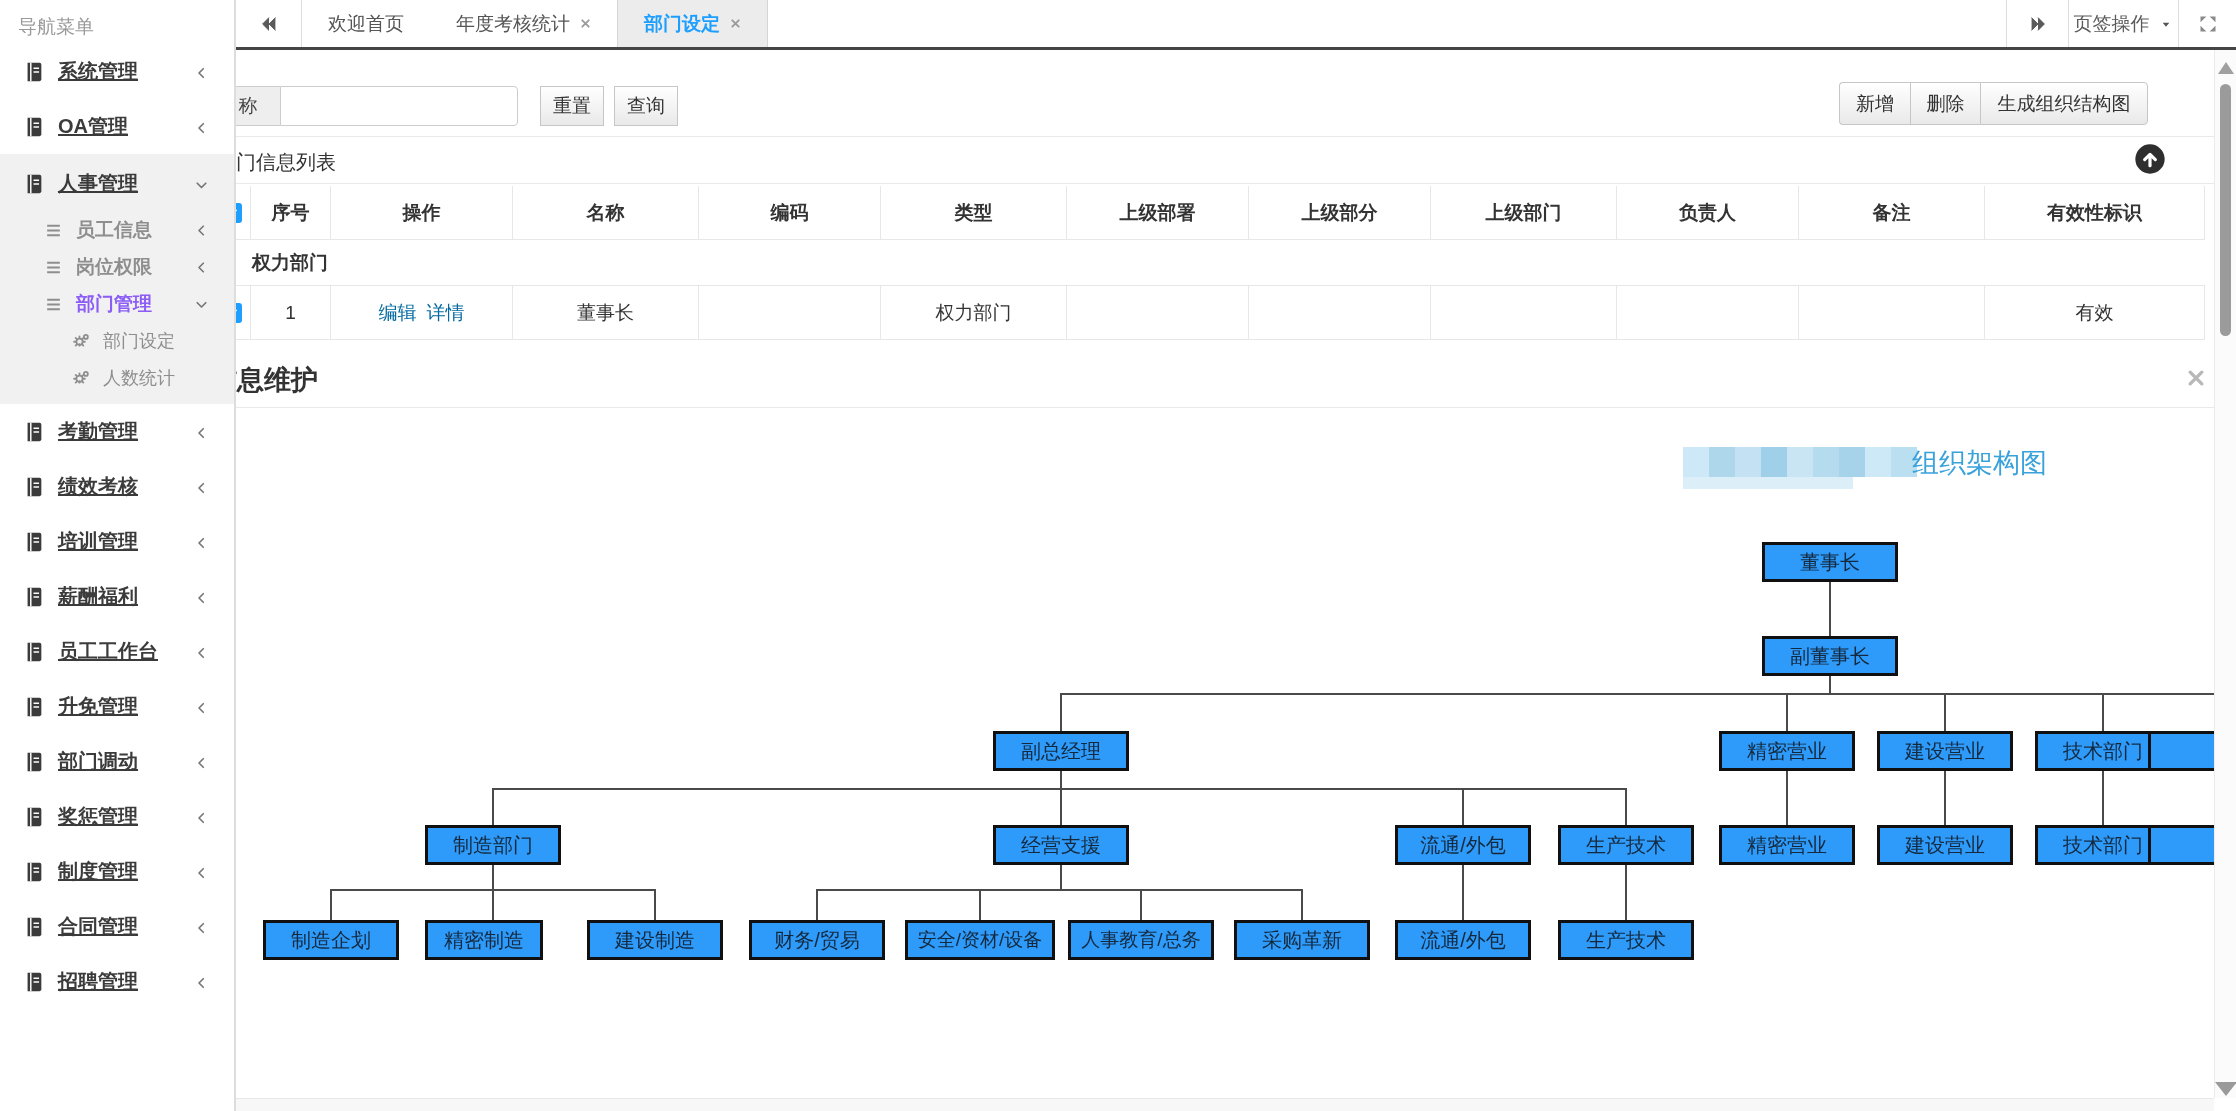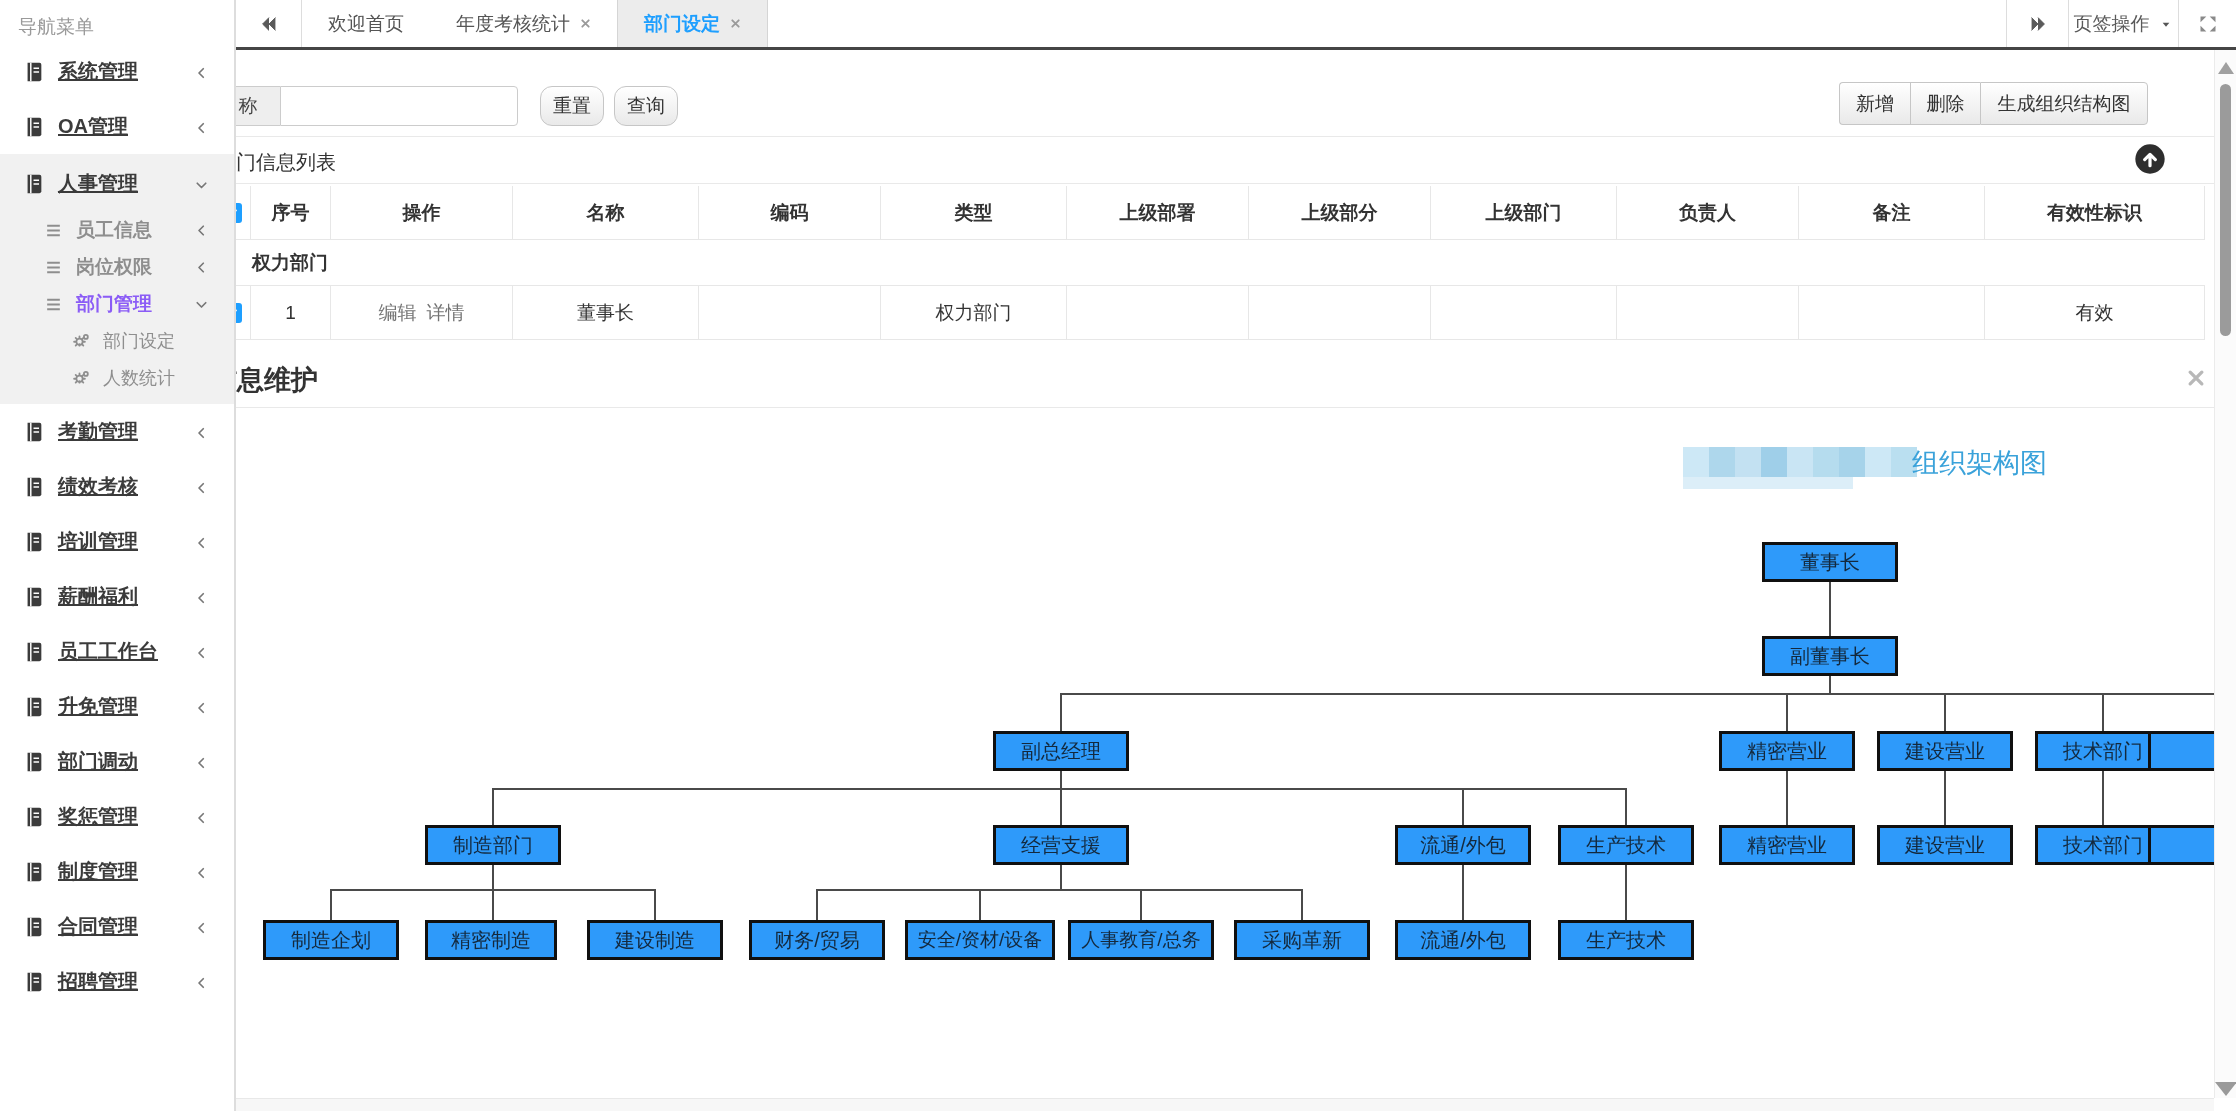--- a/index.html
+++ b/index.html
@@ -34,41 +34,41 @@
   #tb-spacer { flex:1; }
   #tb-right, #tb-ops, #tb-full { border-left:1px solid #ddd; cursor:pointer; }
   #tb-right { width:62px; }
   #tb-ops { width:110px; font-size:19px; gap:8px; }
   #tb-full { width:58px; }
 
   
   .addon { background:#eee; border:1px solid #ccc; border-right:none; border-radius:4px 0 0 4px;
     display:flex; align-items:center; justify-content:center; font-size:19px; color:#444; }
   .tb-input { border:1px solid #ccc; border-radius:0 4px 4px 0; font-size:19px; padding:0 10px; outline:none; }
-  .btn { background:linear-gradient(#ffffff,#e9e9e9); border:1px solid #c6c6c6; border-radius:12px;
+  .btn { background:linear-gradient(#ffffff,#e9e9e9); border:1px solid #c6c6c6; border-radius:0;
     font-size:19px; color:#333; display:flex; align-items:center; justify-content:center; cursor:pointer; }
   .btn-group { display:flex; }
   .btn-group .btn { border-radius:0; border-right:none; }
   .btn-group .btn:first-child { border-radius:4px 0 0 4px; }
   .btn-group .btn:last-child { border-radius:0 4px 4px 0; border-right:1px solid #c6c6c6; }
   .hline { background:#e9e9e9; height:1px; }
 
   
   .panel-title { font-size:20px; color:#333; }
   .panel-title.bold { font-size:27px; font-weight:bold; }
   #dept-table { position:absolute; left:200px; top:186px; width:2005px; font-size:19px; }
   .trow { display:flex; width:2005px; }
   .trow.head { height:54px; border-bottom:1px solid #e7e7e7; font-weight:bold; }
   .trow.group { height:46px; border-bottom:1px solid #e7e7e7; align-items:center; font-weight:bold; }
   .trow.data { height:54px; border-bottom:1px solid #e7e7e7; }
   .tcell { display:flex; align-items:center; justify-content:center; border-left:1px solid #e7e7e7; height:100%; }
   .tcell:first-child { border-left:none; }
   .trow.head .tcell:last-child, .trow.data .tcell:last-child { border-right:1px solid #e7e7e7; }
   .group-lbl { padding-left:52px; }
-  .lnk { color:#737373; cursor:pointer; margin:0 5px; }
+  .lnk { color:#0369a1; cursor:pointer; margin:0 5px; }
   .cbx { position:absolute; width:20px; height:20px; background:#1E9FFF; border-radius:3px;
     display:flex; align-items:center; justify-content:center; cursor:pointer; }
 
   
   .org-node { position:absolute; height:40px; background:#2E9AFA; border:3px solid #101010;
     display:flex; align-items:center; justify-content:center; font-size:20px; color:#14293d; z-index:2; }
   .org-line { position:absolute; background:#4a4a4a; z-index:1; }
   #org-title { position:absolute; font-size:27px; color:#3aa2da; }
   .mosaic { position:absolute; display:flex; }
   .mosaic div { width:26px; height:30px; }
@@ -218,21 +218,21 @@
         <div class="org-node" style="left: 2148px; top: 681px; width: 136px;"></div>
         <div class="org-node" style="left: 425px; top: 775px; width: 136px;">制造部门</div>
         <div class="org-node" style="left: 993px; top: 775px; width: 136px;">经营支援</div>
         <div class="org-node" style="left: 1395px; top: 775px; width: 136px;">流通/外包</div>
         <div class="org-node" style="left: 1558px; top: 775px; width: 136px;">生产技术</div>
         <div class="org-node" style="left: 1719px; top: 775px; width: 136px;">精密营业</div>
         <div class="org-node" style="left: 1877px; top: 775px; width: 136px;">建设营业</div>
         <div class="org-node" style="left: 2035px; top: 775px; width: 136px;">技术部门</div>
         <div class="org-node" style="left: 2148px; top: 775px; width: 136px;"></div>
         <div class="org-node" style="left: 263px; top: 870px; width: 136px;">制造企划</div>
-        <div class="org-node" style="left: 425px; top: 870px; width: 132px;">精密制造</div>
+        <div class="org-node" style="left: 425px; top: 870px; width: 118px;">精密制造</div>
         <div class="org-node" style="left: 587px; top: 870px; width: 136px;">建设制造</div>
         <div class="org-node" style="left: 749px; top: 870px; width: 136px;">财务/贸易</div>
         <div class="org-node" style="left: 905px; top: 870px; width: 150px; font-size: 19px;">安全/资材/设备</div>
         <div class="org-node" style="left: 1068px; top: 870px; width: 146px; font-size: 19px;">人事教育/总务</div>
         <div class="org-node" style="left: 1234px; top: 870px; width: 136px;">采购革新</div>
         <div class="org-node" style="left: 1395px; top: 870px; width: 136px;">流通/外包</div>
         <div class="org-node" style="left: 1558px; top: 870px; width: 136px;">生产技术</div>
       </div>
   </div>
 

